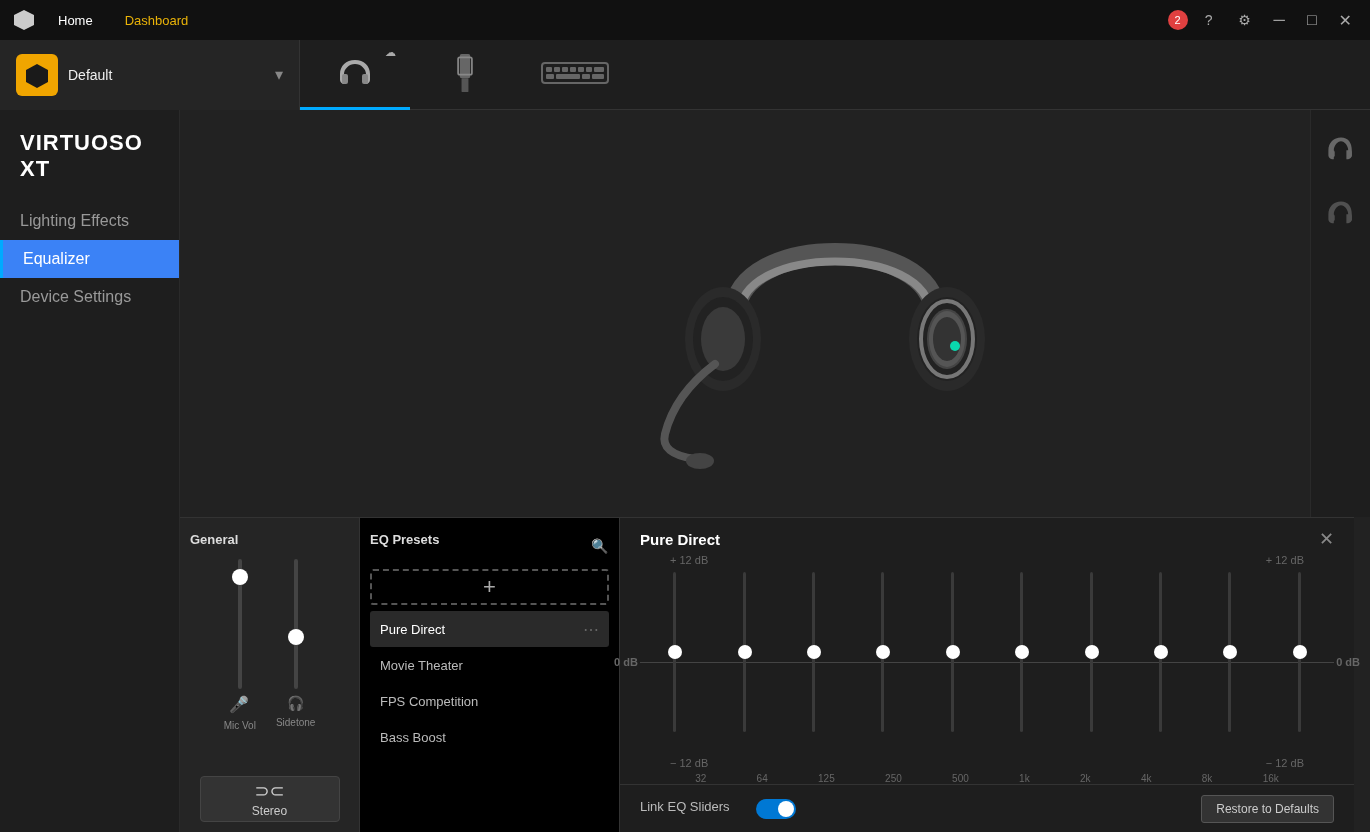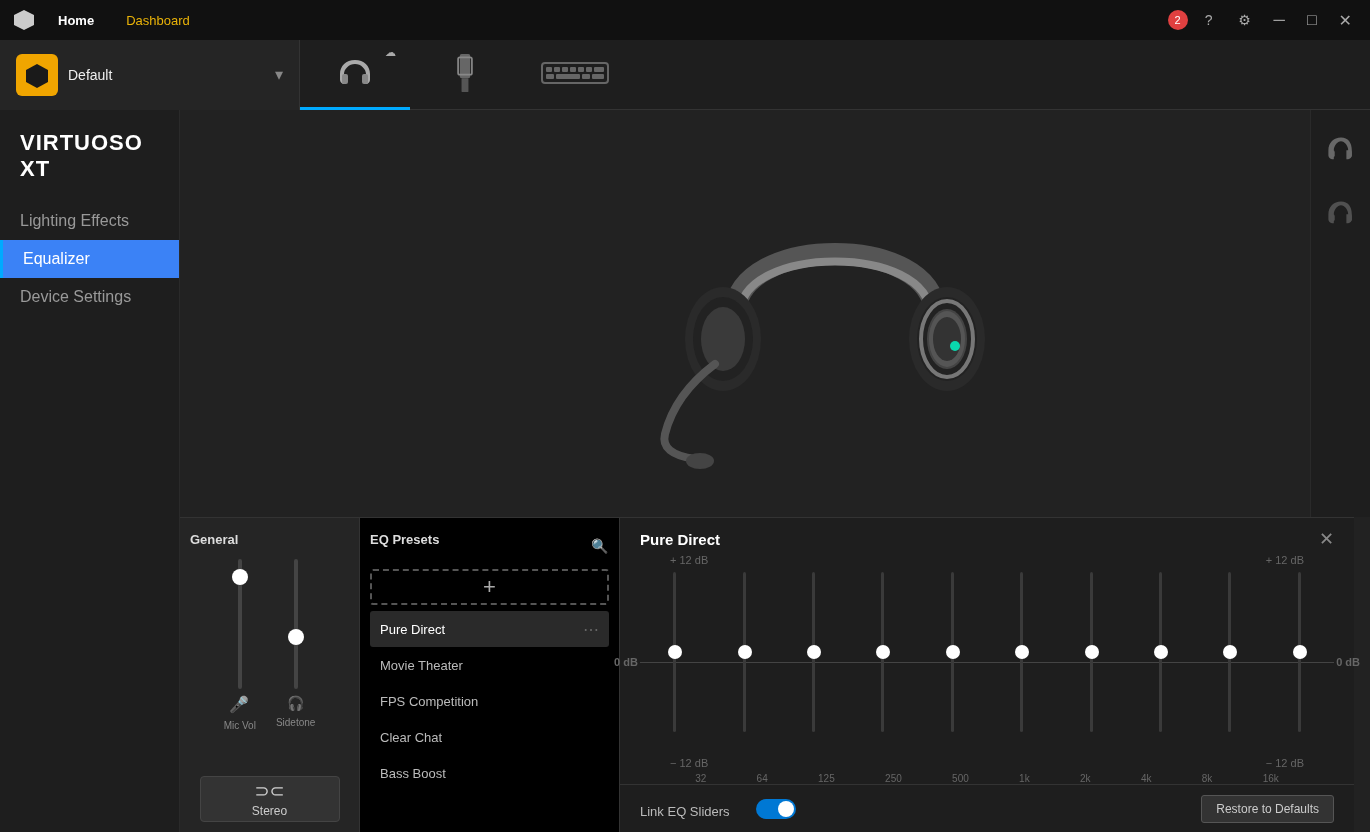--- a/index.html
+++ b/index.html
@@ -32,21 +32,21 @@
     #titlebar .logo svg { width: 24px; height: 24px; }
     #nav-home, #nav-dashboard {
       background: none;
       border: none;
       color: #eab308;
       font-size: 13px;
       cursor: pointer;
       padding: 0 12px;
       height: 40px;
     }
-    #nav-home { color: #fff; font-weight: bold; }
+    #nav-home { color: #fff; }
     .titlebar-right {
       margin-left: auto;
       display: flex;
       align-items: center;
       gap: 6px;
     }
     .titlebar-btn {
       width: 30px;
       height: 30px;
       background: none;
@@ -483,21 +483,21 @@
       left: 200px;
       right: 80px;
       bottom: 315px;
       display: flex;
       align-items: center;
       justify-content: center;
     }
 
     .link-eq-group {
       display: flex;
-      align-items: flex-end;
+      align-items: flex-start;
       gap: 16px;
     }
   </style>
 </head>
 <body>
 
 <div id="titlebar">
   <div class="logo">
     <svg viewBox="0 0 24 24" fill="#ccc">
       <path d="M12 2L2 7v10l10 5 10-5V7L12 2z"></path>
@@ -658,23 +658,20 @@
           <span>Pure Direct</span>
           <span class="preset-more">⋯</span>
         </div>
         <div class="preset-item">
           <span>Movie Theater</span>
         </div>
         <div class="preset-item">
           <span>FPS Competition</span>
         </div>
         <div class="preset-item">
-          <span>Clear Chat</span>
-        </div>
-        <div class="preset-item">
           <span>Bass Boost</span>
         </div>
       </div>
 
       <div id="eq-sliders-panel">
         <div class="eq-panel-header">
           <span class="eq-title">Pure Direct</span>
           <button class="eq-close-btn">✕</button>
         </div>
 

